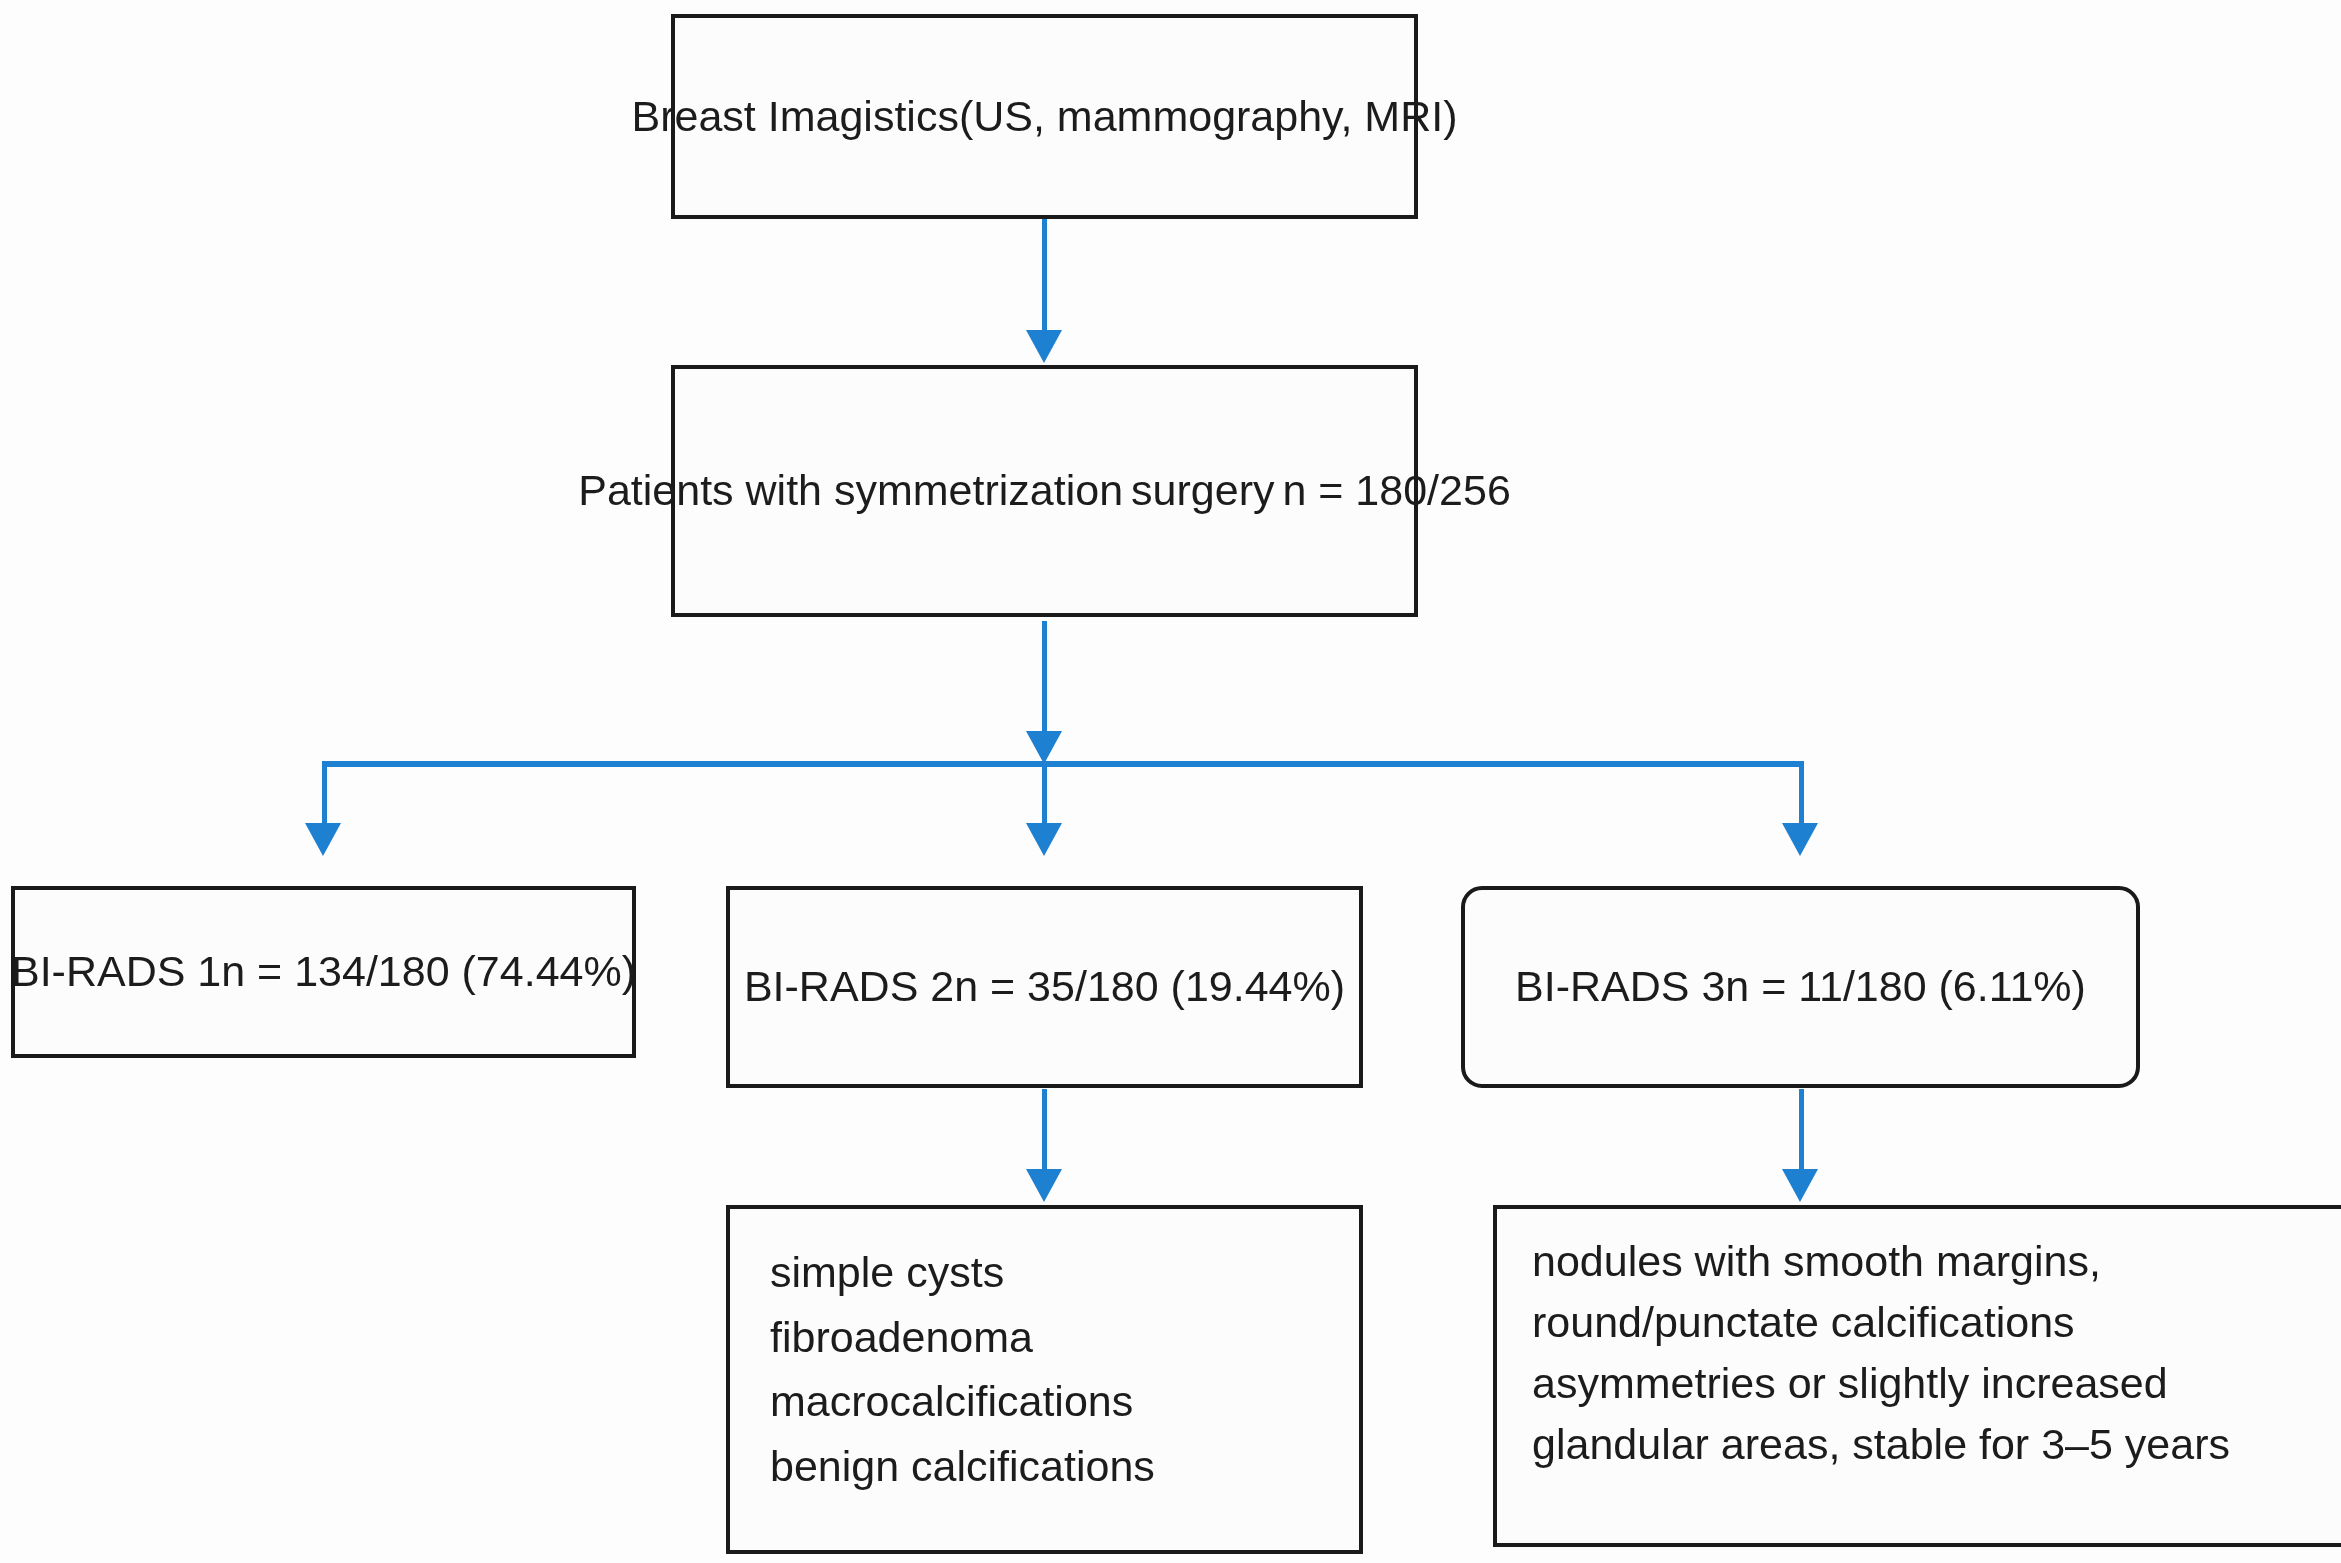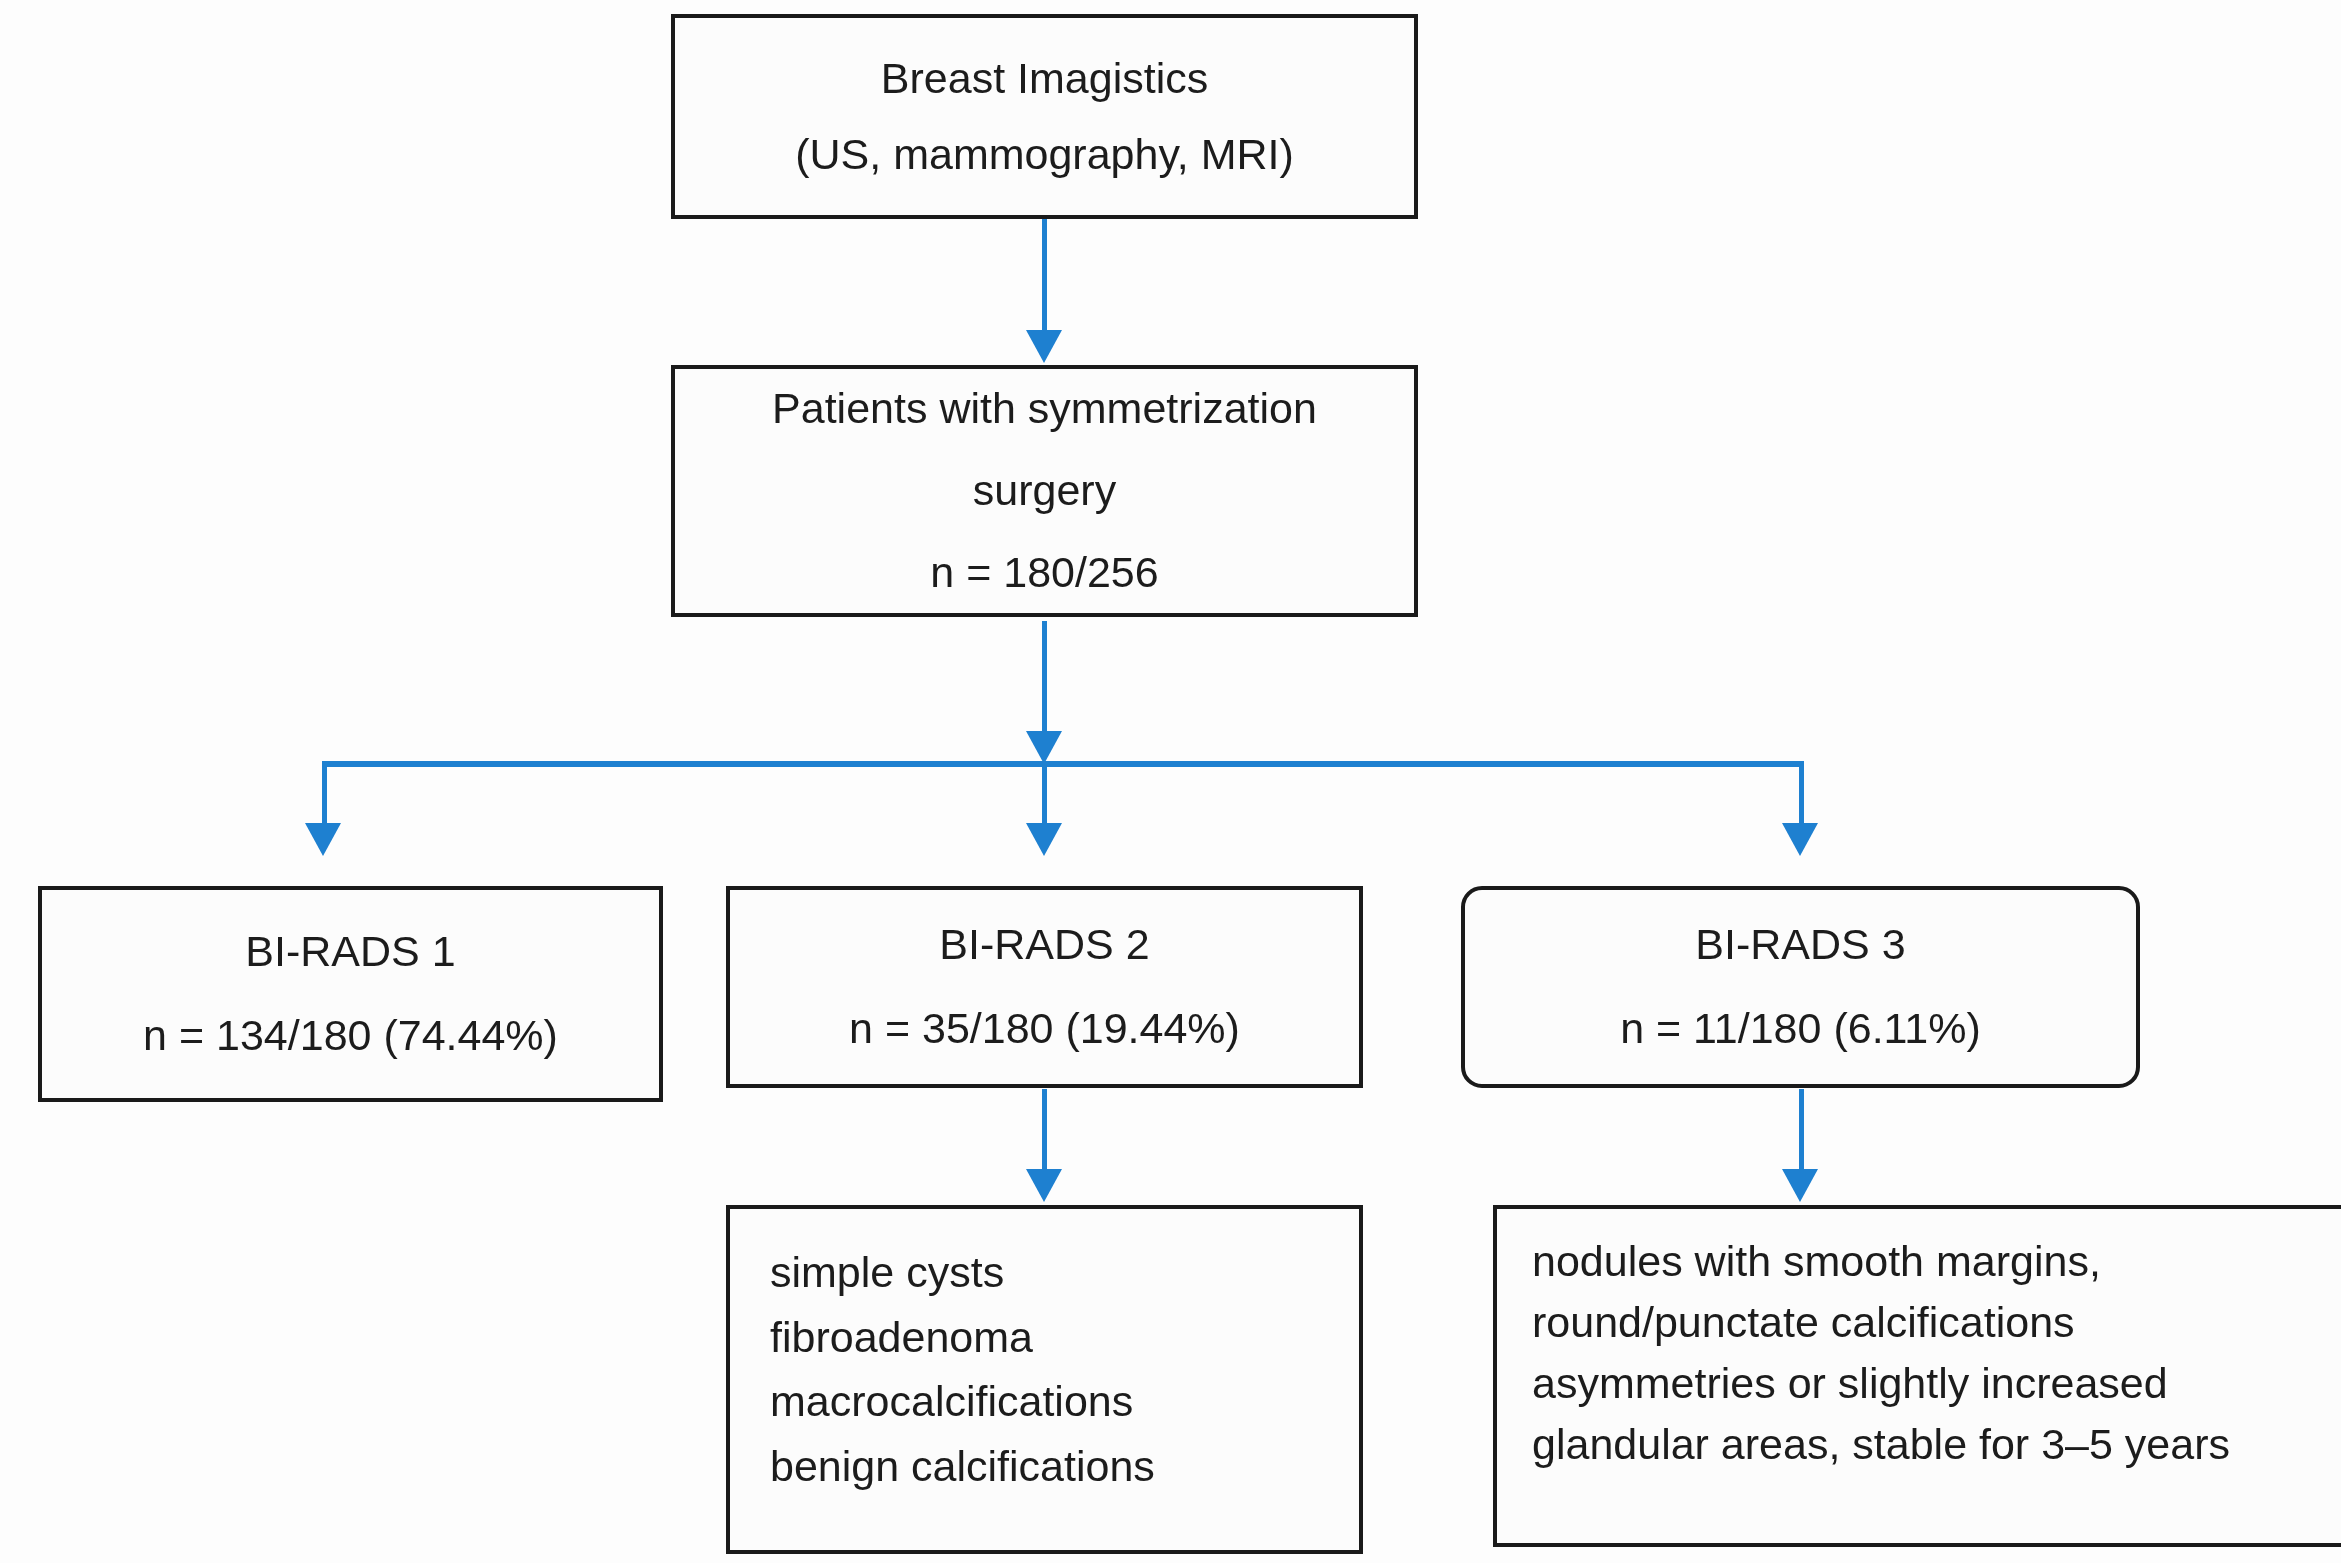--- a/index.html
+++ b/index.html
@@ -19,42 +19,42 @@
     overflow:hidden;
   }
   .box{
     position:absolute;
     background:var(--boxbg);
     border:4.8px solid var(--border);
     box-sizing:border-box;
     font-size:43px;
   }
   .box.centered{
-    display:flex;flex-direction:column;
+    display:flex;flex-direction:row;
     justify-content:center;align-items:center;
     text-align:center;
   }
   .box.listing{
     display:flex;flex-direction:column;
     justify-content:flex-start;align-items:flex-start;
     text-align:left;
   }
   .line{display:block;white-space:nowrap;}
   .vline{position:absolute;width:4.8px;background:var(--arrow);}
   .hline{position:absolute;height:5.5px;background:var(--arrow);}
   .arrowhead{
     position:absolute;width:0;height:0;
     border-left:18.7px solid transparent;
     border-right:18.7px solid transparent;
     border-top:33px solid var(--arrow);
   }
   
   #imaging-box   {left:671px;  top:14px;   width:747px; height:205px; line-height:1.75;}
   #patients-box  {left:671px;  top:365px;  width:747px; height:252px; line-height:1.72;gap:8px;}
-  #birads1-box   {left:11px;   top:886px; width:625px;  height:216px; line-height:1.95;margin-left:27px;}
+  #birads1-box   {left:11px;   top:886px; width:625px;  height:172px; line-height:1.95;}
   #birads2-box   {left:726px; top:886px; width:637px;  height:202px; line-height:1.95;}
   #birads3-box   {left:1461px; top:886px; width:679px;  height:202px; line-height:1.95;border-radius:21px;}
   #birads2-findings-box{left:726px; top:1205px; width:637px;  height:349px; line-height:1.5;  padding:31px 14px 0 40px;}
   #birads3-findings-box{left:1461px; top:1205px; width:858px; height:342px; line-height:1.42; padding:22px 10.4px 0 35px;margin-left:32px;}
 </style>
 </head>
 <body>
 
 <div id="canvas">
 

